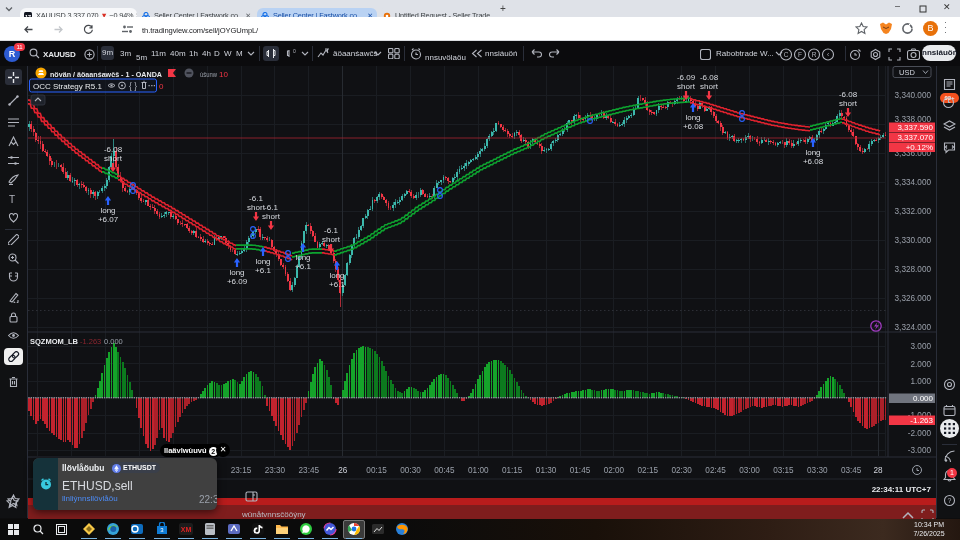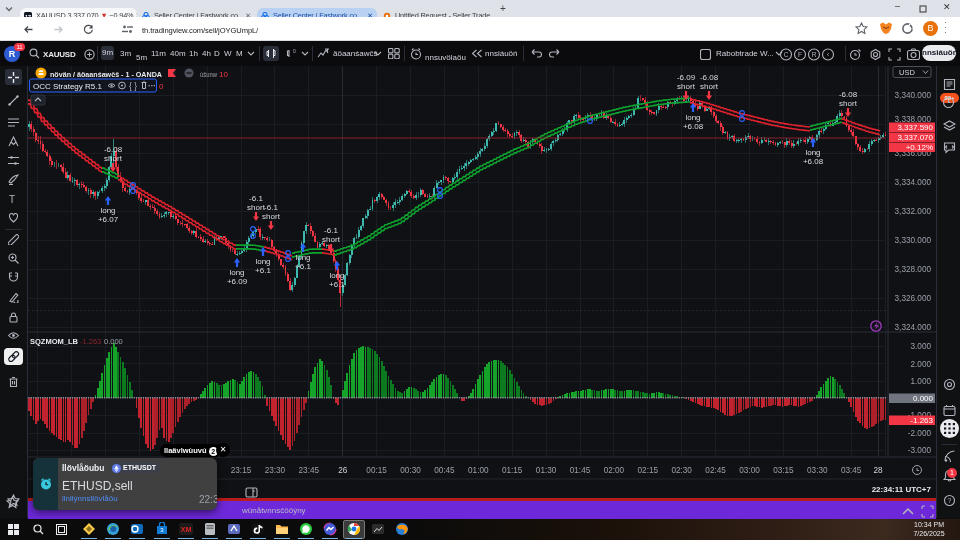--- a/index.html
+++ b/index.html
@@ -7,21 +7,21 @@
 
 #tabstrip{position:absolute;left:0;top:0;width:960px;height:17px;background:#dfe2e8;letter-spacing:-0.15px}
 .tab{position:absolute;top:8px;height:15px;border-radius:6px 6px 0 0;font-size:7.3px;color:#3c4043;display:flex;align-items:flex-end;padding:12px 4px;white-space:nowrap;overflow:hidden}
 .tab .fav{width:8px;height:8px;margin-right:4px;flex:0 0 auto}
 .tab .x{margin-left:auto;color:#5f6368;font-size:7px;padding-left:2px}
 #urlbar{position:absolute;left:0;top:17px;width:960px;height:24px;background:#fff;border-bottom:1px solid #dadce0}
 #tvtop{position:absolute;left:0;top:41px;width:960px;height:25px;background:#0b0b0d;color:#d1d4dc;font-size:8px}
 #lefttool{position:absolute;left:0;top:66px;width:28px;height:452px;background:#101113;border-right:1px solid #2a2e39}
 #rightbar{position:absolute;left:936px;top:66px;width:24px;height:452px;background:#101113;border-left:1px solid #2a2e39}
 #chartbg{position:absolute;left:28px;top:66px;width:908px;height:432px;background:#101114}
-#botbar{position:absolute;left:28px;top:498px;width:908px;height:21px;background:#6d28d9;border-top:3px solid #b91c1c}
+#botbar{position:absolute;left:28px;top:498px;width:908px;height:21px;background:#7f1d1d;border-top:7px solid #b91c1c}
 #taskbar{position:absolute;left:0;top:519px;width:960px;height:21px;background:linear-gradient(90deg,#0b0b0b 0%,#0b0b0b 42%,#191009 62%,#2e1d14 80%,#3c2a1f 92%,#241710 100%)}
 .ticon{position:absolute;top:3px;width:14px;height:14px;border-radius:3px}
 .tbadge{position:absolute;top:18.5px;height:1.5px;background:#7ab4e0}
 svg{display:block}
 .ic{stroke:#b2b5be;fill:none;stroke-width:1.1}
 </style></head>
 <body>
 
 <div id="tabstrip">
  <svg class="abs" style="left:4px;top:4px" width="10" height="10">

